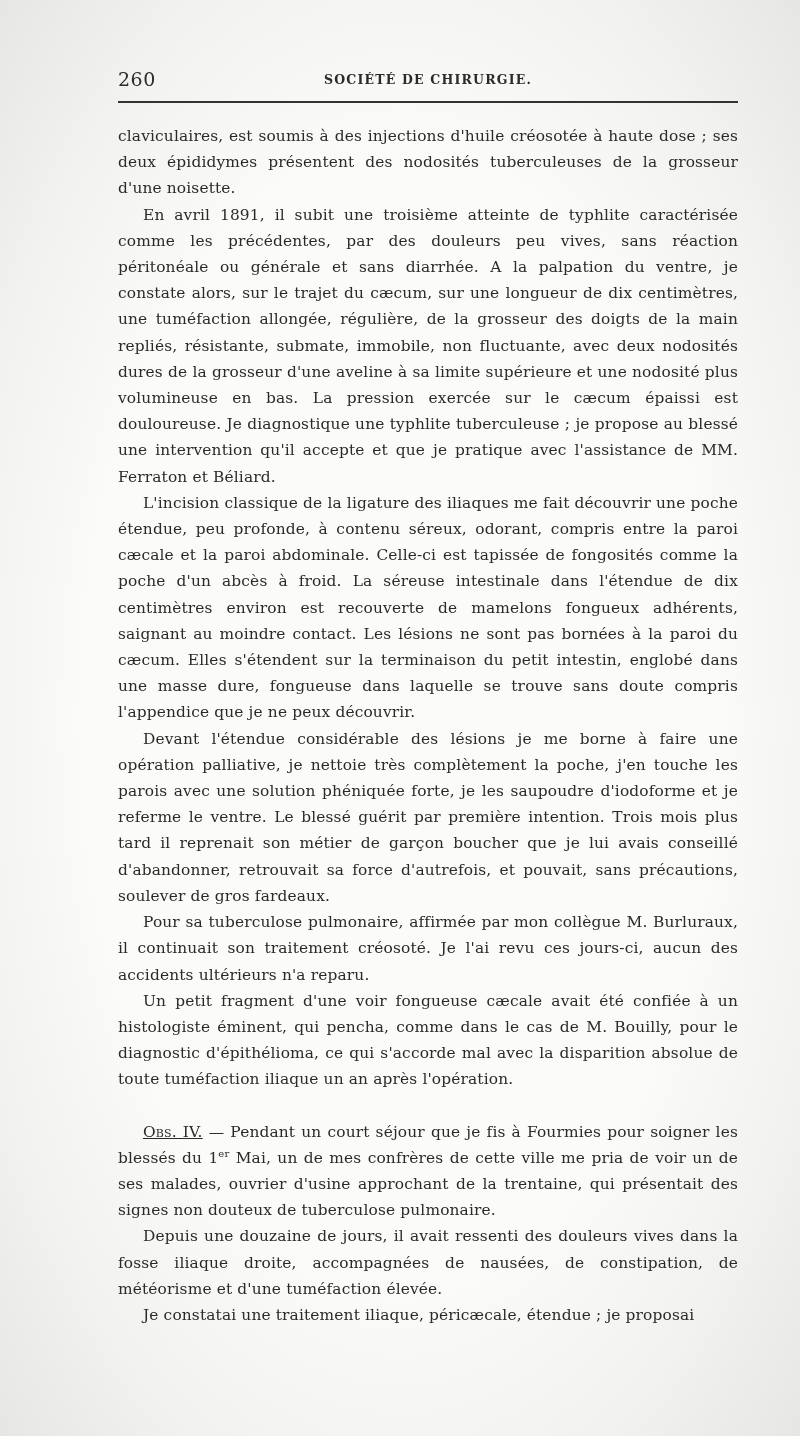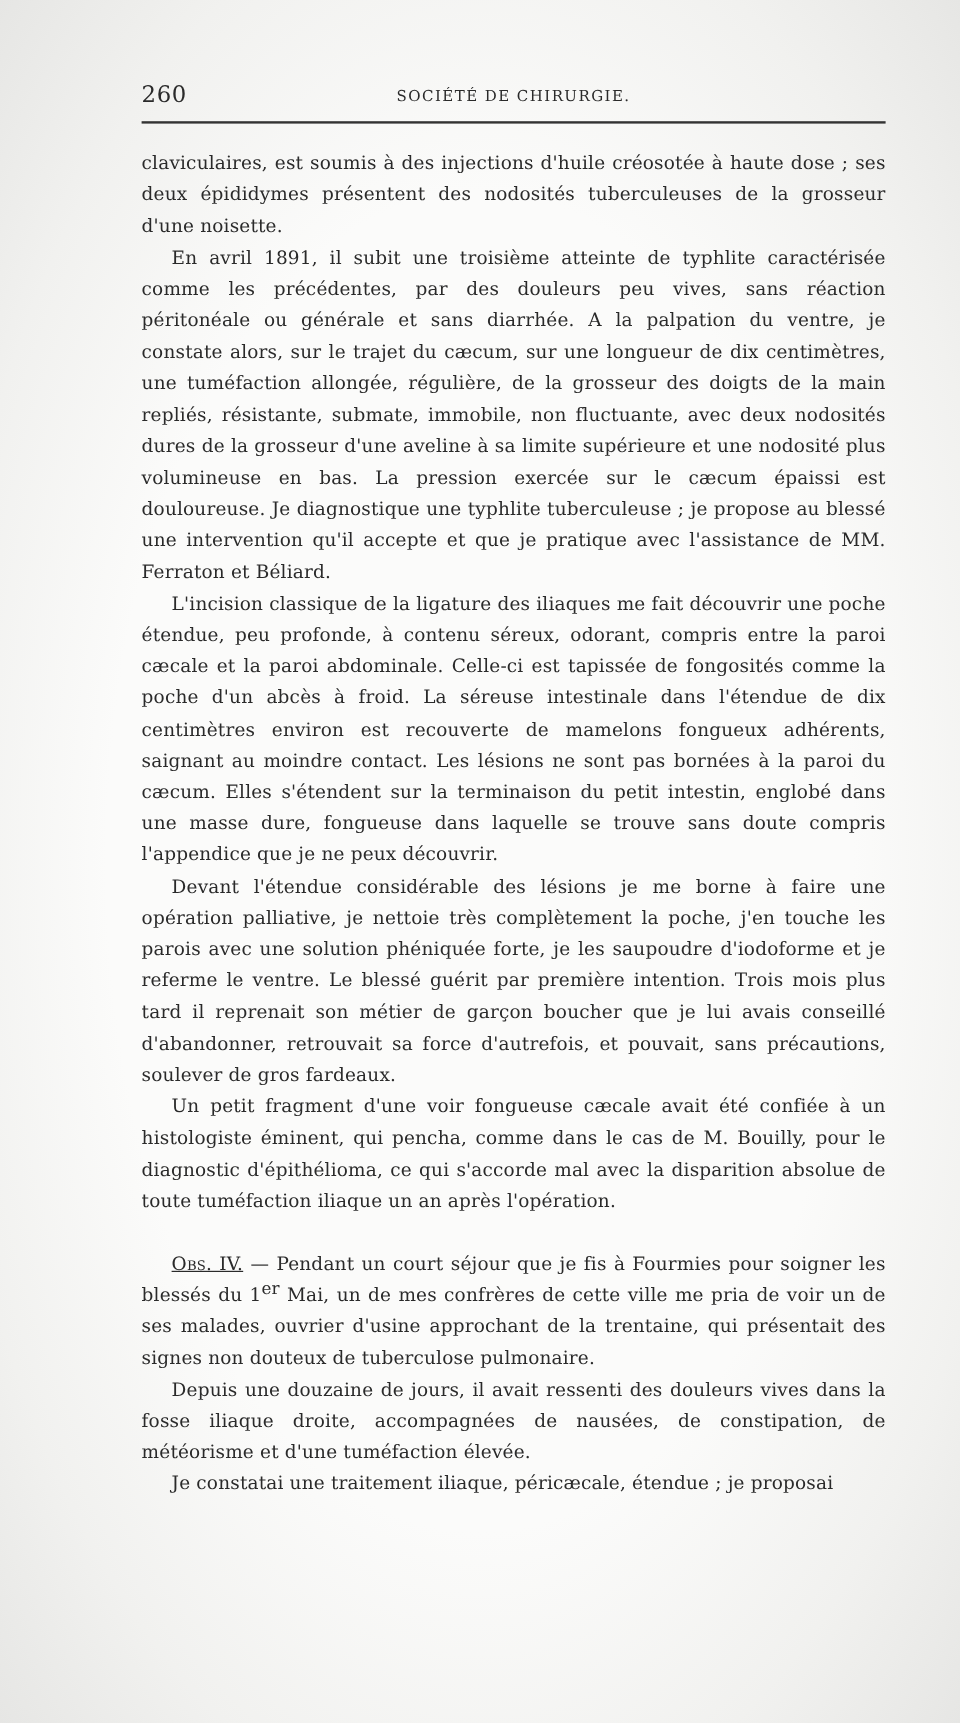--- a/index.html
+++ b/index.html
@@ -15,53 +15,54 @@
   }
   .running-head {
     position: relative; height: 28px;
   }
   .page-number {
     position: absolute; left: 0; top: 0;
     font-size: 19px; letter-spacing: 0.5px;
   }
   .header-title {
     position: absolute; left: 0; right: 0; top: 4px; text-align: center;
-    font-size: 12.5px; letter-spacing: 1.2px; font-weight: normal;
+    font-size: 12.5px; letter-spacing: 1.2px; font-weight: bold;
   }
   .rule {
     margin-top: 5px; border-top: 2px solid #333; height: 0;
   }
   .body-text {
     margin-top: 20px;
     font-size: 15.4px;
     line-height: 26.2px;
     text-align: justify;
     letter-spacing: 0.15px;
   }
   .body-text p { margin: 0; }
   .body-text p.indent { text-indent: 25px; }
   .gap { height: 26px; }
   .sc { font-variant: small-caps; text-decoration: underline; }
-  sup { font-size: 14px; line-height: 0; vertical-align: 6px; }
+  sup { font-size: 10px; line-height: 0; vertical-align: 6px; }
 </style>
 </head>
 <body>
 
 <div class="page">
   <div class="running-head">
     <span class="page-number">260</span>
     <span class="header-title">SOCIÉTÉ DE CHIRURGIE.</span>
   </div>
   <div class="rule"></div>
 
   <div class="body-text">
     <p>claviculaires, est soumis à des injections d'huile créosotée à haute dose ; ses deux épididymes présentent des nodosités tuberculeuses de la grosseur d'une noisette.</p>
     <p class="indent">En avril 1891, il subit une troisième atteinte de typhlite caractérisée comme les précédentes, par des douleurs peu vives, sans réaction péritonéale ou générale et sans diarrhée. A la palpation du ventre, je constate alors, sur le trajet du cæcum, sur une longueur de dix centimètres, une tuméfaction allongée, régulière, de la grosseur des doigts de la main repliés, résistante, submate, immobile, non fluctuante, avec deux nodosités dures de la grosseur d'une aveline à sa limite supérieure et une nodosité plus volumineuse en bas. La pression exercée sur le cæcum épaissi est douloureuse. Je diagnostique une typhlite tuberculeuse ; je propose au blessé une intervention qu'il accepte et que je pratique avec l'assistance de MM. Ferraton et Béliard.</p>
     <p class="indent">L'incision classique de la ligature des iliaques me fait découvrir une poche étendue, peu profonde, à contenu séreux, odorant, compris entre la paroi cæcale et la paroi abdominale. Celle-ci est tapissée de fongosités comme la poche d'un abcès à froid. La séreuse intestinale dans l'étendue de dix centimètres environ est recouverte de mamelons fongueux adhérents, saignant au moindre contact. Les lésions ne sont pas bornées à la paroi du cæcum. Elles s'étendent sur la terminaison du petit intestin, englobé dans une masse dure, fongueuse dans laquelle se trouve sans doute compris l'appendice que je ne peux découvrir.</p>
     <p class="indent">Devant l'étendue considérable des lésions je me borne à faire une opération palliative, je nettoie très complètement la poche, j'en touche les parois avec une solution phéniquée forte, je les saupoudre d'iodoforme et je referme le ventre. Le blessé guérit par première intention. Trois mois plus tard il reprenait son métier de garçon boucher que je lui avais conseillé d'abandonner, retrouvait sa force d'autrefois, et pouvait, sans précautions, soulever de gros fardeaux.</p>
+    <p class="indent">Pour sa tuberculose pulmonaire, affirmée par mon collègue M. Burluraux, il continuait son traitement créosoté. Je l'ai revu ces jours-ci, aucun des accidents ultérieurs n'a reparu.</p>
     <p class="indent">Un petit fragment d'une voir fongueuse cæcale avait été confiée à un histologiste éminent, qui pencha, comme dans le cas de M. Bouilly, pour le diagnostic d'épithélioma, ce qui s'accorde mal avec la disparition absolue de toute tuméfaction iliaque un an après l'opération.</p>
 
     <div class="gap"></div>
 
     <p class="indent"><span class="sc">Obs. IV.</span><span> — </span><span>Pendant un court séjour que je fis à Fourmies pour soigner les blessés du 1</span><sup>er</sup><span> Mai, un de mes confrères de cette ville me pria de voir un de ses malades, ouvrier d'usine approchant de la trentaine, qui présentait des signes non douteux de tuberculose pulmonaire.</span></p>
 
     <p class="indent">Depuis une douzaine de jours, il avait ressenti des douleurs vives dans la fosse iliaque droite, accompagnées de nausées, de constipation, de météorisme et d'une tuméfaction élevée.</p>
     <p class="indent">Je constatai une traitement iliaque, péricæcale, étendue ; je proposai</p>
   </div>
 </div>

